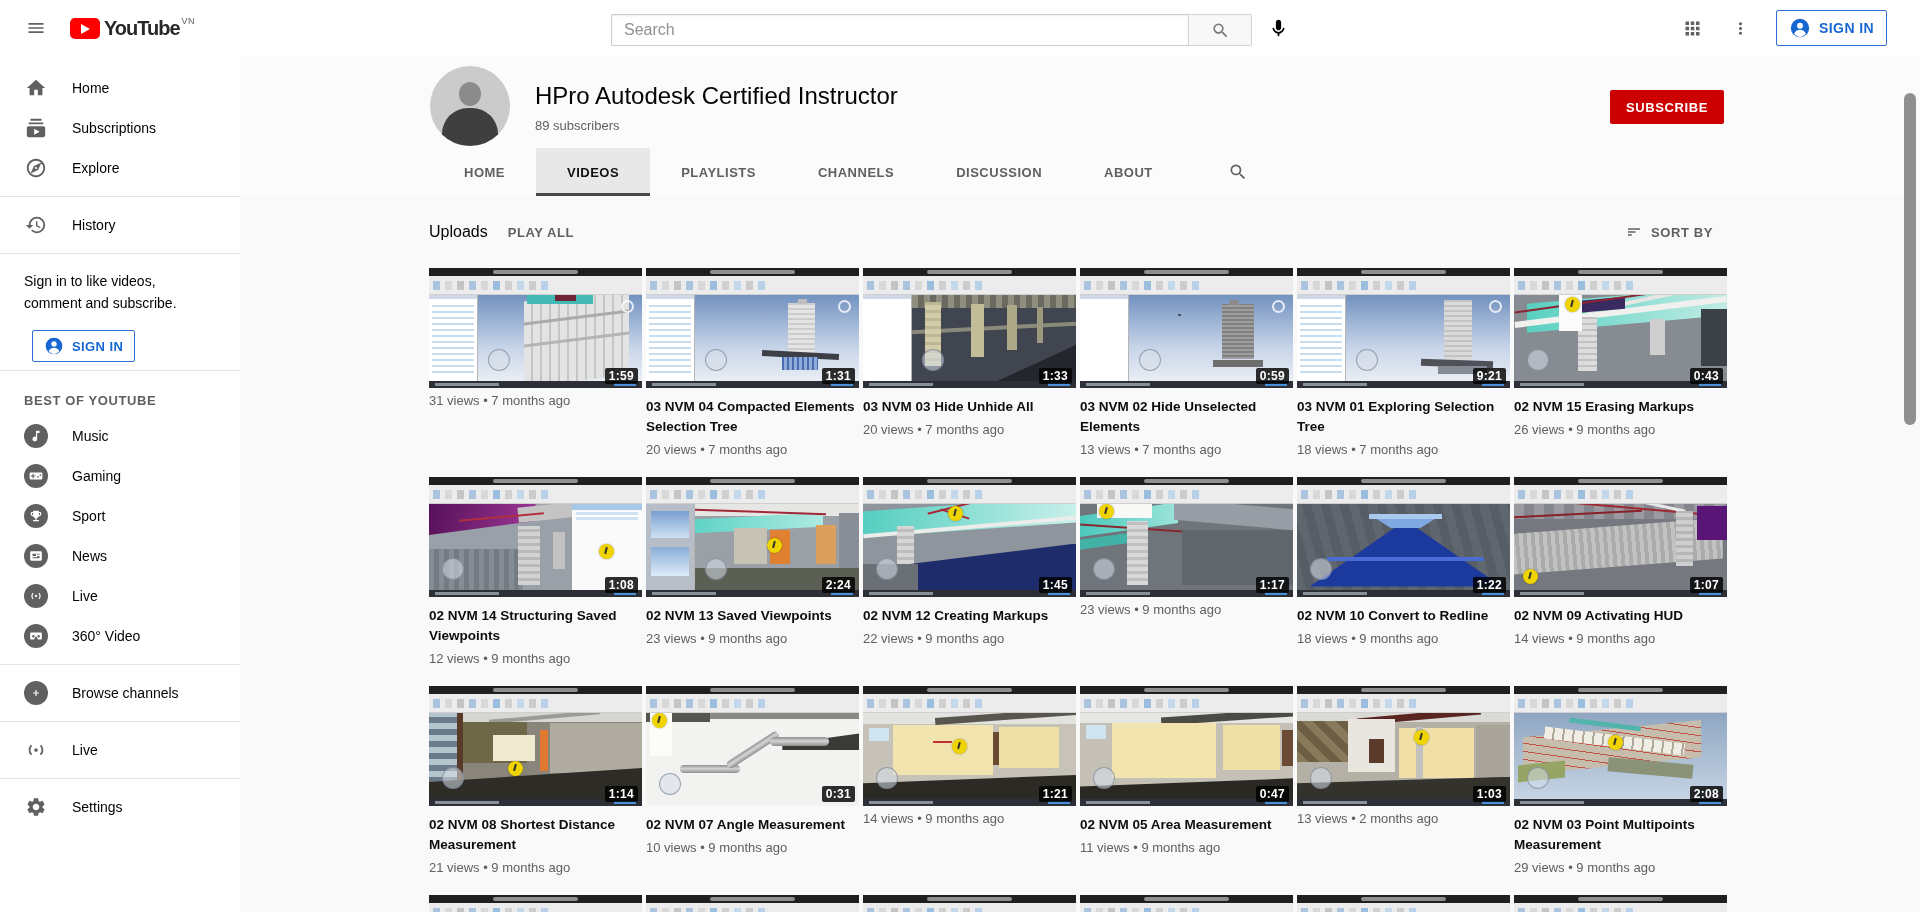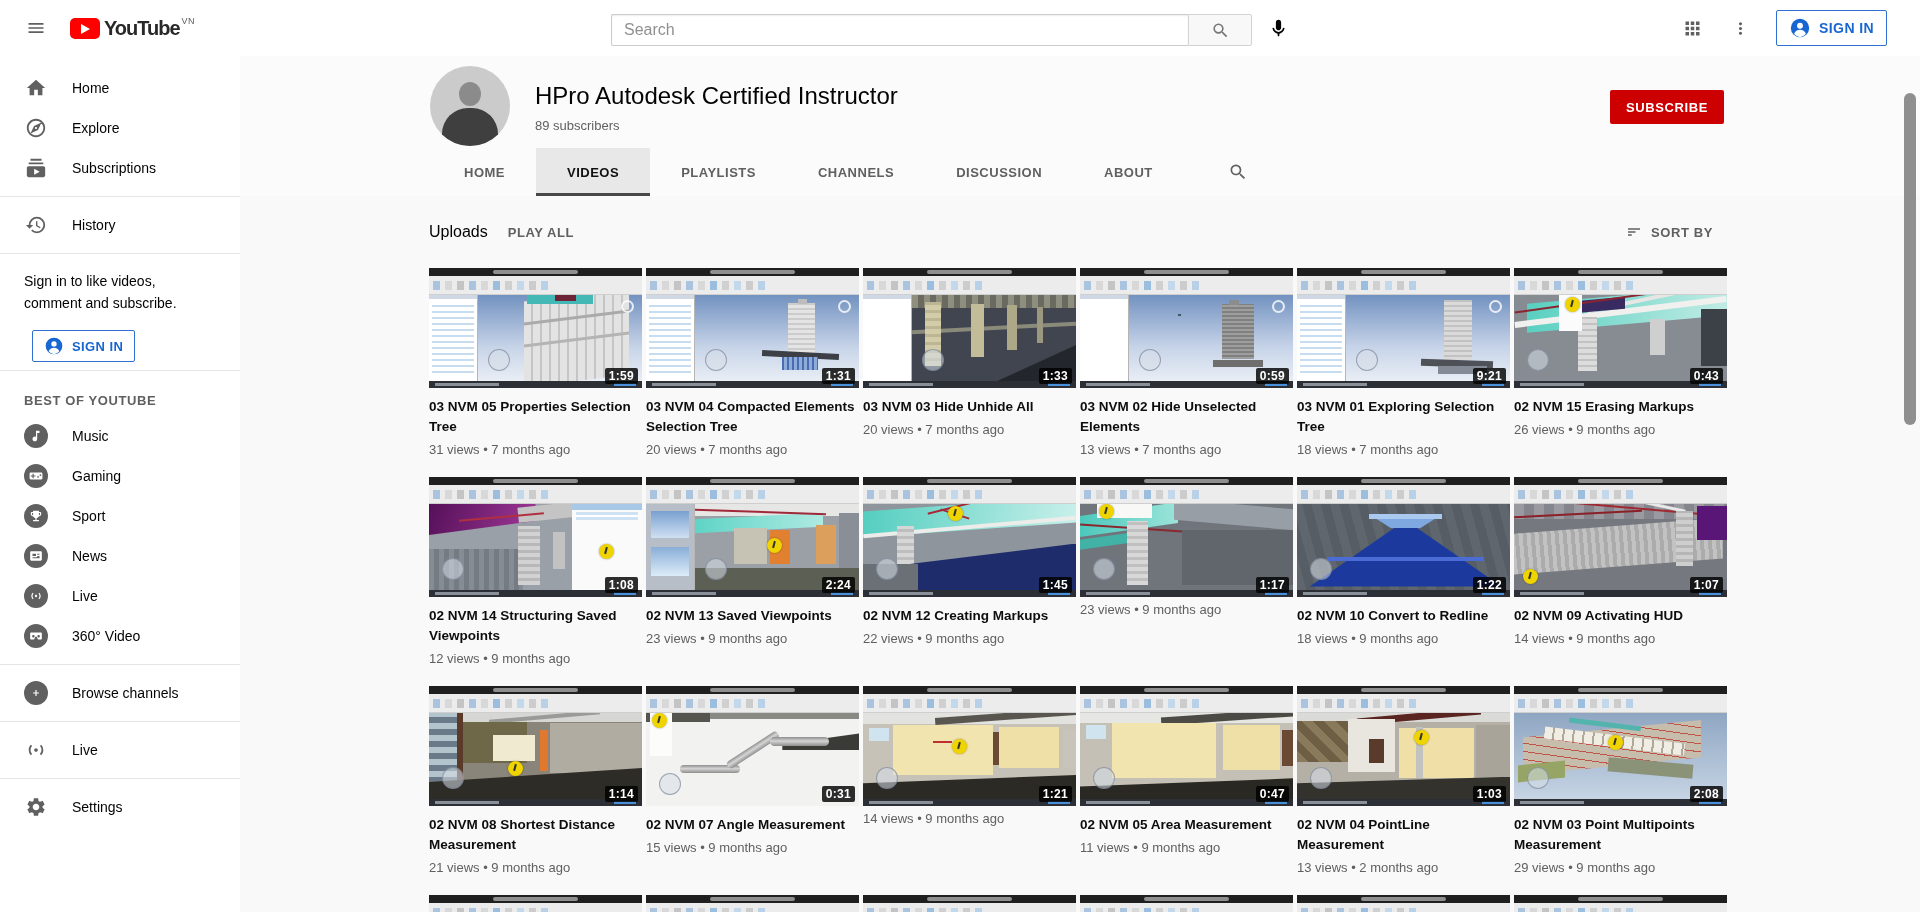--- a/index.html
+++ b/index.html
@@ -143,32 +143,32 @@
       <span class="g-icon">
         <svg width="22" height="22" viewBox="0 0 24 24" fill="currentColor">
           <path d="M10 20v-6h4v6h5v-8h3L12 3 2 12h3v8z"></path>
         </svg>
       </span>
       <span class="g-label">Home</span>
     </div>
     <div class="g-item">
       <span class="g-icon">
         <svg width="22" height="22" viewBox="0 0 24 24" fill="currentColor">
-          <path d="M12 2C6.48 2 2 6.48 2 12s4.48 10 10 10 10-4.48 10-10S17.52 2 12 2zm0 18c-4.41 0-8-3.59-8-8s3.59-8 8-8 8 3.59 8 8-3.59 8-8 8zm2.19-5.81L6 18l3.81-8.19L18 6l-3.81 8.19zM12 10.9c-.61 0-1.1.49-1.1 1.1s.49 1.1 1.1 1.1 1.1-.49 1.1-1.1-.49-1.1-1.1-1.1z"></path>
-        </svg>
-      </span>
-      <span class="g-label">Explore</span>
+          <path d="M20 8H4V6h16v2zm-2-6H6v2h12V2zm4 10v8c0 1.1-.9 2-2 2H4c-1.1 0-2-.9-2-2v-8c0-1.1.9-2 2-2h16c1.1 0 2 .9 2 2zm-6 4l-6-3.27v6.53L16 16z"></path>
+        </svg>
+      </span>
+      <span class="g-label">Subscriptions</span>
     </div>
     <div class="g-item">
       <span class="g-icon">
         <svg width="22" height="22" viewBox="0 0 24 24" fill="currentColor">
-          <path d="M20 8H4V6h16v2zm-2-6H6v2h12V2zm4 10v8c0 1.1-.9 2-2 2H4c-1.1 0-2-.9-2-2v-8c0-1.1.9-2 2-2h16c1.1 0 2 .9 2 2zm-6 4l-6-3.27v6.53L16 16z"></path>
-        </svg>
-      </span>
-      <span class="g-label">Subscriptions</span>
+          <path d="M12 2C6.48 2 2 6.48 2 12s4.48 10 10 10 10-4.48 10-10S17.52 2 12 2zm0 18c-4.41 0-8-3.59-8-8s3.59-8 8-8 8 3.59 8 8-3.59 8-8 8zm2.19-5.81L6 18l3.81-8.19L18 6l-3.81 8.19zM12 10.9c-.61 0-1.1.49-1.1 1.1s.49 1.1 1.1 1.1 1.1-.49 1.1-1.1-.49-1.1-1.1-1.1z"></path>
+        </svg>
+      </span>
+      <span class="g-label">Explore</span>
     </div>
     <div class="g-divider"></div>
     <div class="g-item">
       <span class="g-icon">
         <svg width="22" height="22" viewBox="0 0 24 24" fill="currentColor">
           <path d="M13 3a9 9 0 0 0-9 9H1l3.96 4.03L9 12H6a7 7 0 1 1 7 7c-1.93 0-3.68-.79-4.94-2.06l-1.42 1.42A8.96 8.96 0 0 0 13 21a9 9 0 0 0 0-18zm-1 5v5l4.28 2.54.72-1.21-3.5-2.08V8H12z"></path>
         </svg>
       </span>
       <span class="g-label">History</span>
     </div>
@@ -325,21 +325,20 @@
                 <div class="shape" style="left: 47%; top: 0%; width: 13%; height: 7%; background: rgb(110, 36, 54);"></div>
                 <div class="shape" style="left: 28%; top: 24%; width: 64%; height: 3%; background: rgb(170, 170, 170); transform: skewY(-7deg);"></div>
                 <div class="shape" style="left: 28%; top: 50%; width: 64%; height: 3%; background: rgb(180, 180, 180); transform: skewY(-7deg);"></div>
                 <div style="position: absolute; right: 5%; top: 6%; width: 13px; height: 13px; border-radius: 50%; border: 2px solid rgba(255, 255, 255, 0.8);"></div>
                 <div class="tb-wheel"></div>
               </div>
               <div class="tb-status"></div>
             </div>
             <span class="duration">1:59</span>
           </div>
-          <div class="card-title">03 NVM 05 Properties Selection Tree</div>
           <div class="card-meta">31 views • 7 months ago</div>
         </div>
         <div class="card">
           <div class="thumb">
             <div class="tb-titlebar">
               <div class="tb-pill"></div>
             </div>
             <div class="tb-toolbar">
               <span class="tb-chip" style="background: rgb(170, 196, 224);"></span>
               <span class="tb-chip" style="background: rgb(216, 216, 216);"></span>
@@ -788,21 +787,21 @@
                 <div class="shape" style="left: 36%; top: 36%; width: 28%; height: 9%; background: linear-gradient(rgb(144, 144, 144), rgb(214, 214, 214) 45%, rgb(144, 144, 144)); transform: rotate(-33deg); border-radius: 5px;"></div>
                 <div class="shape" style="left: 58%; top: 26%; width: 28%; height: 9%; background: linear-gradient(rgb(142, 142, 142), rgb(212, 212, 212) 45%, rgb(142, 142, 142)); border-radius: 5px;"></div>
                 <div class="shape" style="left: 2%; top: 0%; width: 10%; height: 46%; background: rgb(252, 252, 250);"></div>
                 <div class="tb-wheel"></div>
                 <div class="tb-dot" style="left: 3%; top: 0%;"></div>
               </div>
             </div>
             <span class="duration">0:31</span>
           </div>
           <div class="card-title">02 NVM 07 Angle Measurement</div>
-          <div class="card-meta">15 views • 9 months ago</div>
+          <div class="card-meta">10 views • 9 months ago</div>
         </div>
         <div class="card">
           <div class="thumb">
             <div class="tb-titlebar">
               <div class="tb-pill"></div>
             </div>
             <div class="tb-toolbar">
               <span class="tb-chip" style="background: rgb(170, 196, 224);"></span>
               <span class="tb-chip" style="background: rgb(216, 216, 216);"></span>
               <span class="tb-chip" style="background: rgb(196, 196, 196);"></span>
@@ -897,21 +896,20 @@
                 <div class="shape" style="left: 56%; top: 16%; width: 3%; height: 60%; background: rgb(194, 194, 190);"></div>
                 <div class="shape" style="left: 84%; top: 14%; width: 16%; height: 60%; background: rgb(168, 164, 154);"></div>
                 <div class="shape" style="left: 0%; top: 74%; width: 100%; height: 26%; background: rgb(52, 50, 44); clip-path: polygon(0px 30%, 100% 0px, 100% 100%, 0px 100%);"></div>
                 <div class="tb-wheel"></div>
                 <div class="tb-dot" style="left: 55%; top: 20%;"></div>
               </div>
               <div class="tb-status"></div>
             </div>
             <span class="duration">1:03</span>
           </div>
-          <div class="card-title">02 NVM 04 PointLine Measurement</div>
           <div class="card-meta">13 views • 2 months ago</div>
         </div>
         <div class="card">
           <div class="thumb">
             <div class="tb-titlebar">
               <div class="tb-pill"></div>
             </div>
             <div class="tb-toolbar">
               <span class="tb-chip" style="background: rgb(170, 196, 224);"></span>
               <span class="tb-chip" style="background: rgb(216, 216, 216);"></span>

